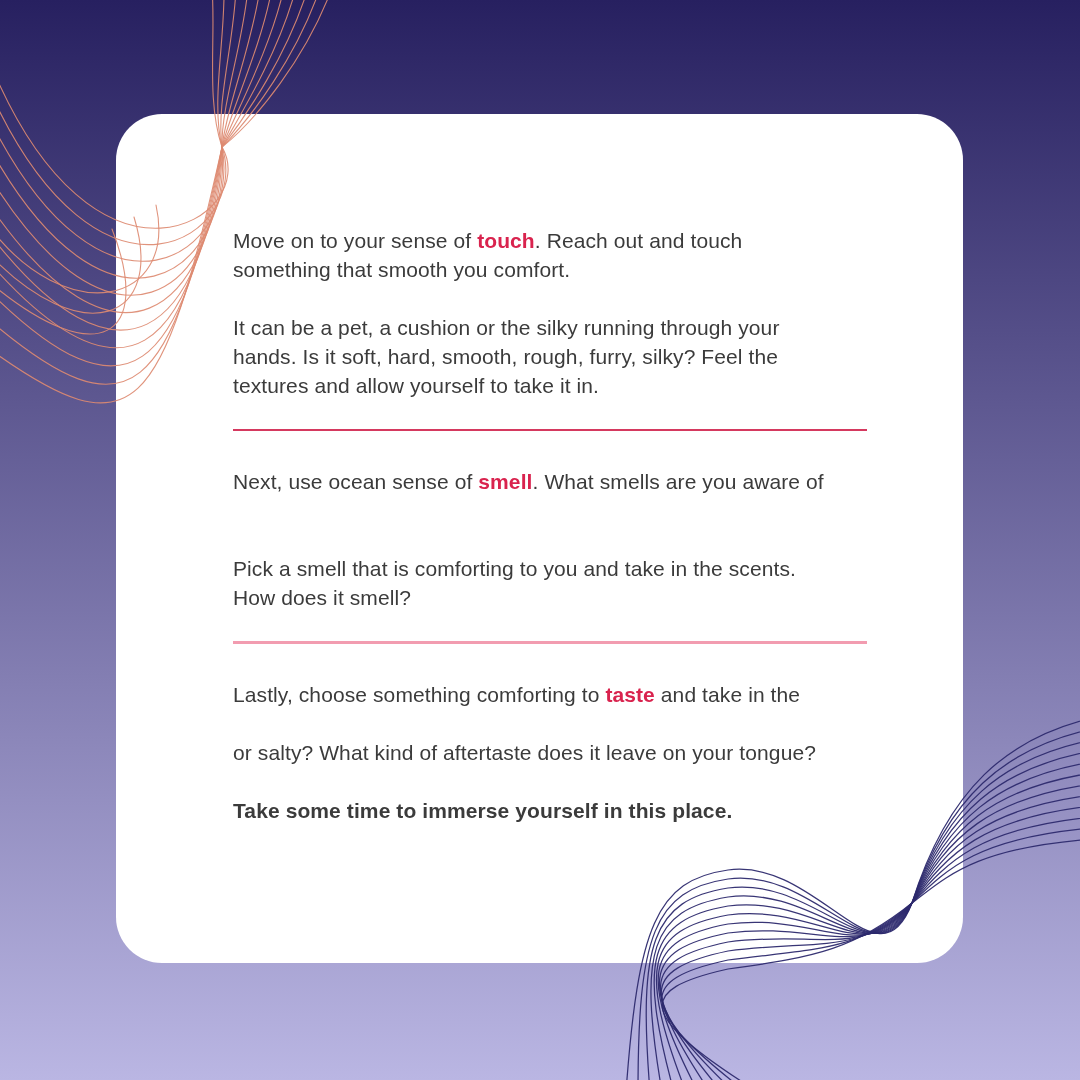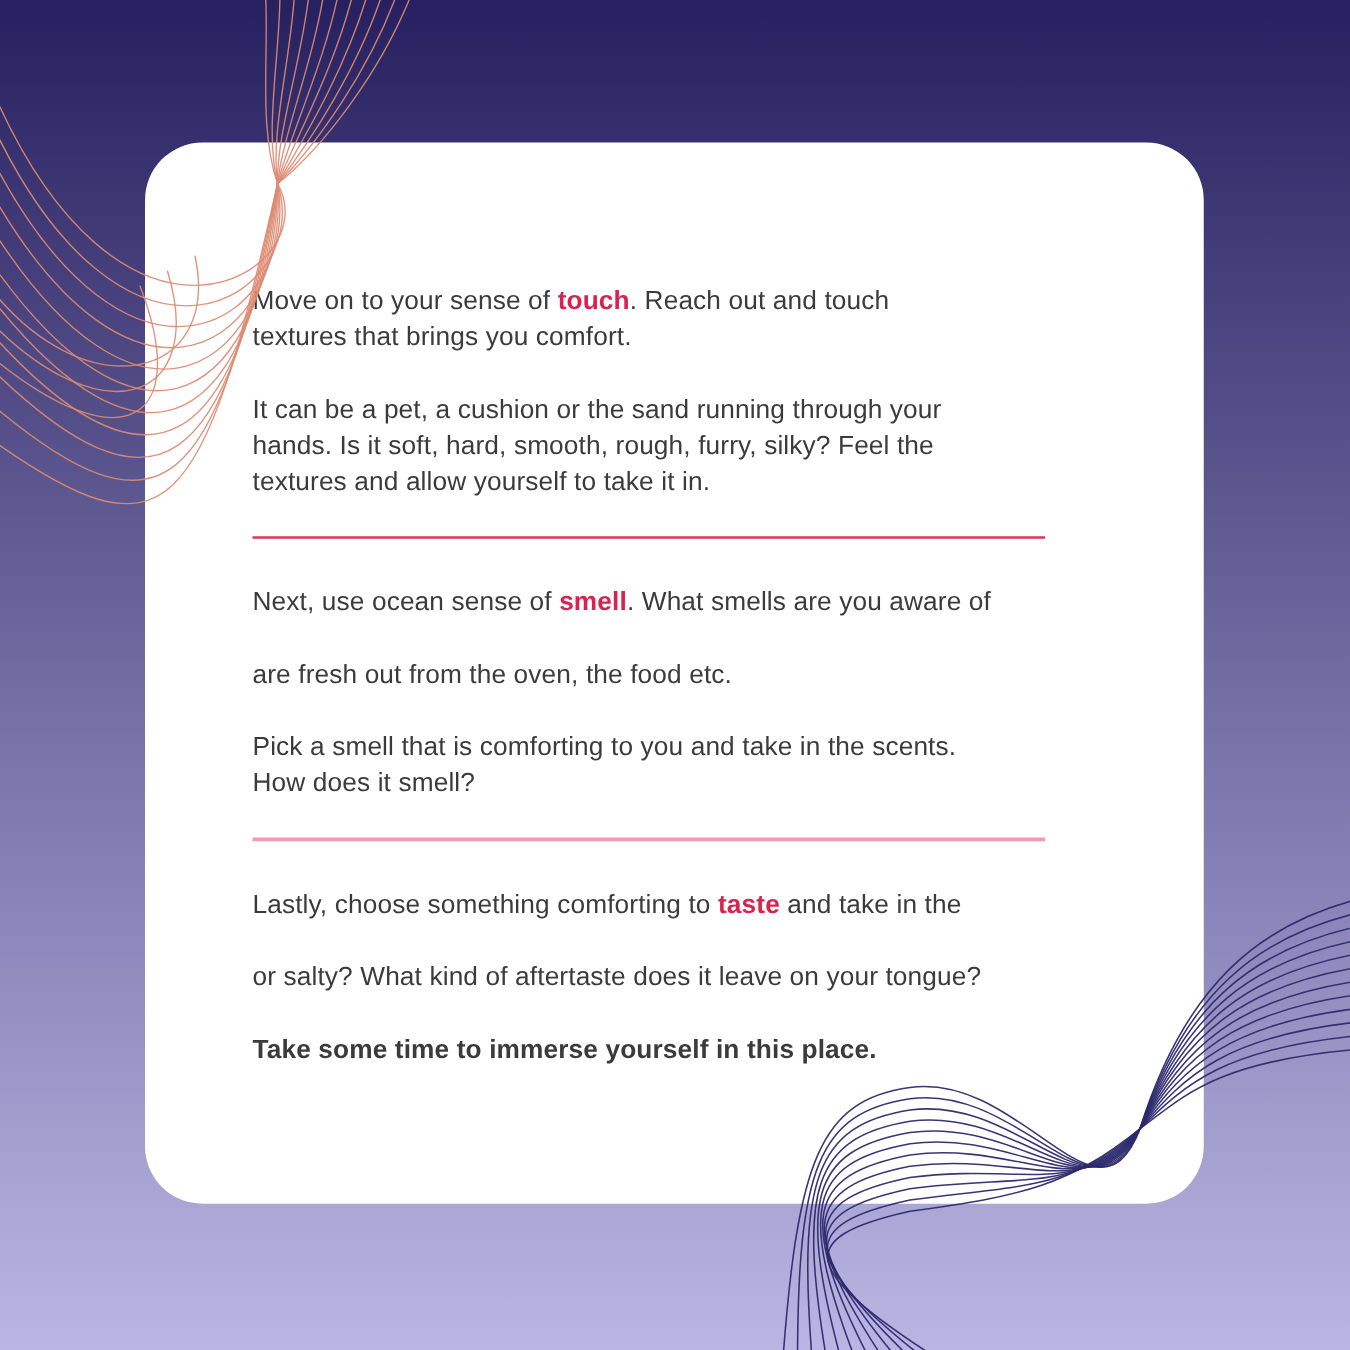--- a/index.html
+++ b/index.html
@@ -4,21 +4,21 @@
 <style>
   html,body{margin:0;padding:0;background:#111;}
   .canvas{
     position:relative;width:1080px;height:1080px;overflow:hidden;
     background:linear-gradient(180deg,var(--bg-top) 0%,var(--bg-bottom) 100%);
     font-family:"Liberation Sans","DejaVu Sans",sans-serif;
   }
   .card{
     position:absolute;left:116px;top:114px;width:847px;height:849px;
     background:var(--card-bg);border-radius:46px;box-sizing:border-box;
-    padding:112px 60px 0 86px;
+    padding:112px 60px 0 117px;
   }
   .card p{
     margin:0 0 29px 0;font-size:21px;line-height:29px;color:var(--text);
     letter-spacing:0.1px;white-space:nowrap;
   }
   .run-accent{color:var(--accent);font-weight:700;}
   .run-bold{font-weight:700;}
   hr.divider{border:0;margin:22px 0 36px 0;width:634px;}
   hr.d1{border-top:2px solid var(--divider-top);}
   hr.d2{border-top:3px solid var(--divider-bottom);}
@@ -28,24 +28,24 @@
   .wave path{fill:none;stroke-linecap:round;}
   .wave-tl path{stroke:var(--wave-coral);stroke-width:1.1;opacity:.92;}
   .wave-br path{stroke:var(--wave-navy);stroke-width:1.25;opacity:.95;}
 </style>
 </head>
 <body>
 
 <div class="canvas" style="--bg-top: #272060; --bg-bottom: #bab6e3; --card-bg: #ffffff; --text: #3b3b3b; --accent: #d9234e; --divider-top: #d5395f; --divider-bottom: #f29cb0; --wave-coral: #dd8a71; --wave-navy: #2d2a6e;">
 
   <div class="card">
-    <p><span>Move on to your sense of </span><span class="run-accent">touch</span><span>. Reach out and touch</span><br><span>textures that brings you comfort.</span></p>
-    <p><span>It can be a pet, a cushion or the sand running through your</span><br><span>hands. Is it soft, hard, smooth, rough, furry, silky? Feel the</span><br><span>textures and allow yourself to take it in.</span></p>
+    <p><span>Move on to your sense of </span><span class="run-accent">touch</span><span>. Reach out and touch</span><br><span>something that smooth you comfort.</span></p>
+    <p><span>It can be a pet, a cushion or the silky running through your</span><br><span>hands. Is it soft, hard, smooth, rough, furry, silky? Feel the</span><br><span>textures and allow yourself to take it in.</span></p>
     <hr class="divider d1">
-    <p><span>Next, use ocean sense of </span><span class="run-accent">smell</span><span>. What smells are you aware of</span><br><br><span>are fresh out from the oven, the food etc.</span></p>
+    <p><span>Next, use ocean sense of </span><span class="run-accent">smell</span><span>. What smells are you aware of</span><br><br></p>
     <p><span>Pick a smell that is comforting to you and take in the scents.</span><br><span>How does it smell?</span></p>
     <hr class="divider d2">
     <p><span>Lastly, choose something comforting to </span><span class="run-accent">taste</span><span> and take in the</span><br><br><span>or salty? What kind of aftertaste does it leave on your tongue?</span></p>
     <p><span class="run-bold">Take some time to immerse yourself in this place.</span></p>
   </div>
 
   <svg class="wave wave-tl" width="430" height="440" viewBox="0 0 430 440" id="wave-tl">
       <path d="M 212 -12 C 216 38, 206 100, 222 147"></path>
       <path d="M 222 147 C 262 215, 96 325, -12 58"></path>
       <path d="M 224 -12 C 225 40, 211 102, 222 147"></path>

